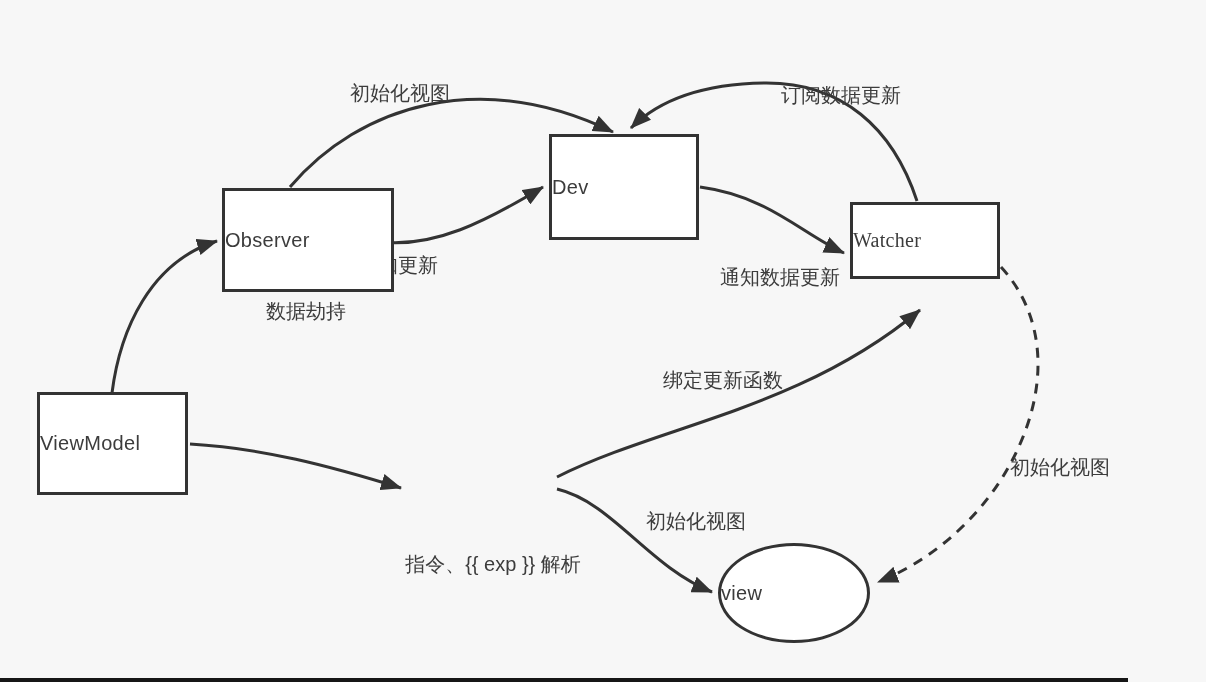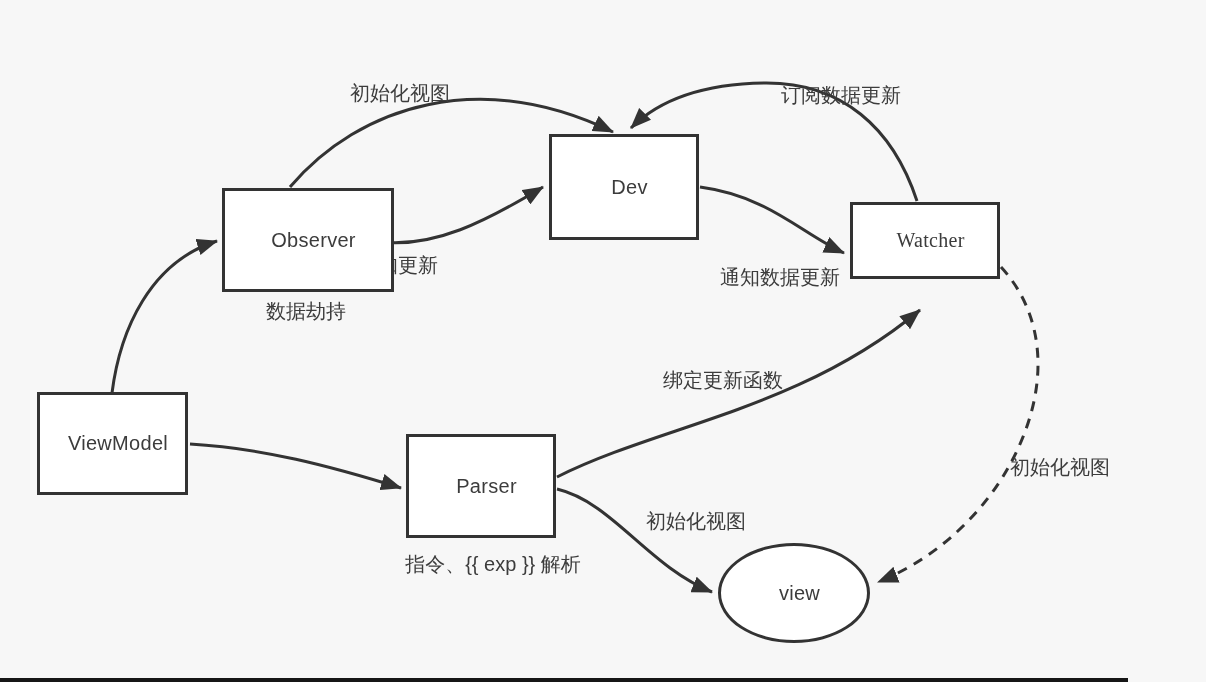--- a/index.html
+++ b/index.html
@@ -18,24 +18,23 @@
   }
   svg.edges{position:absolute;left:0;top:0;width:1206px;height:682px;}
   svg.edges path.edge{fill:none;stroke:var(--stroke);stroke-width:3;}
   svg.edges path.dashed{stroke-dasharray:10 8;}
   #arrowhead path{fill:var(--stroke);}
   .node{
     position:absolute;
     box-sizing:border-box;
     background:var(--fill);
     border:3px solid var(--stroke);
-    display:flex;align-items:center;justify-content:center;
+    display:flex;align-items:center;justify-content:flex-start;
     font-size:20px;color:var(--text);
     letter-spacing:0.3px;
-    padding-left:11px;
   }
   .node.ellipse{border-radius:50%;}
   .sublabel{
     position:absolute;
     transform:translateX(-50%);
     font-size:20px;color:var(--text);
     white-space:nowrap;
   }
   .edge-label{
     position:absolute;
@@ -83,20 +82,17 @@
     <div class="node" style="left: 222px; top: 188px; width: 172px; height: 104px;">
       <span>Observer</span>
     </div>
     <div class="sublabel" style="left: 306px; top: 298px;">数据劫持</div>
     <div class="node" style="left: 549px; top: 134px; width: 150px; height: 106px;">
       <span>Dev</span>
     </div>
     <div class="node" style="left: 850px; top: 202px; width: 150px; height: 77px; font-family: Liberation Serif, serif;">
       <span>Watcher</span>
     </div>
-    <div class="node" style="left: 406px; top: 434px; width: 150px; height: 104px;">
-      <span>Parser</span>
-    </div>
     <div class="sublabel" style="left: 481px; top: 551px; margin-left: 12px;">指令、{{ exp }} 解析</div>
     <div class="node ellipse" style="left: 718px; top: 543px; width: 152px; height: 100px;">
       <span>view</span>
     </div>
   </div>
 
 </body></html>

